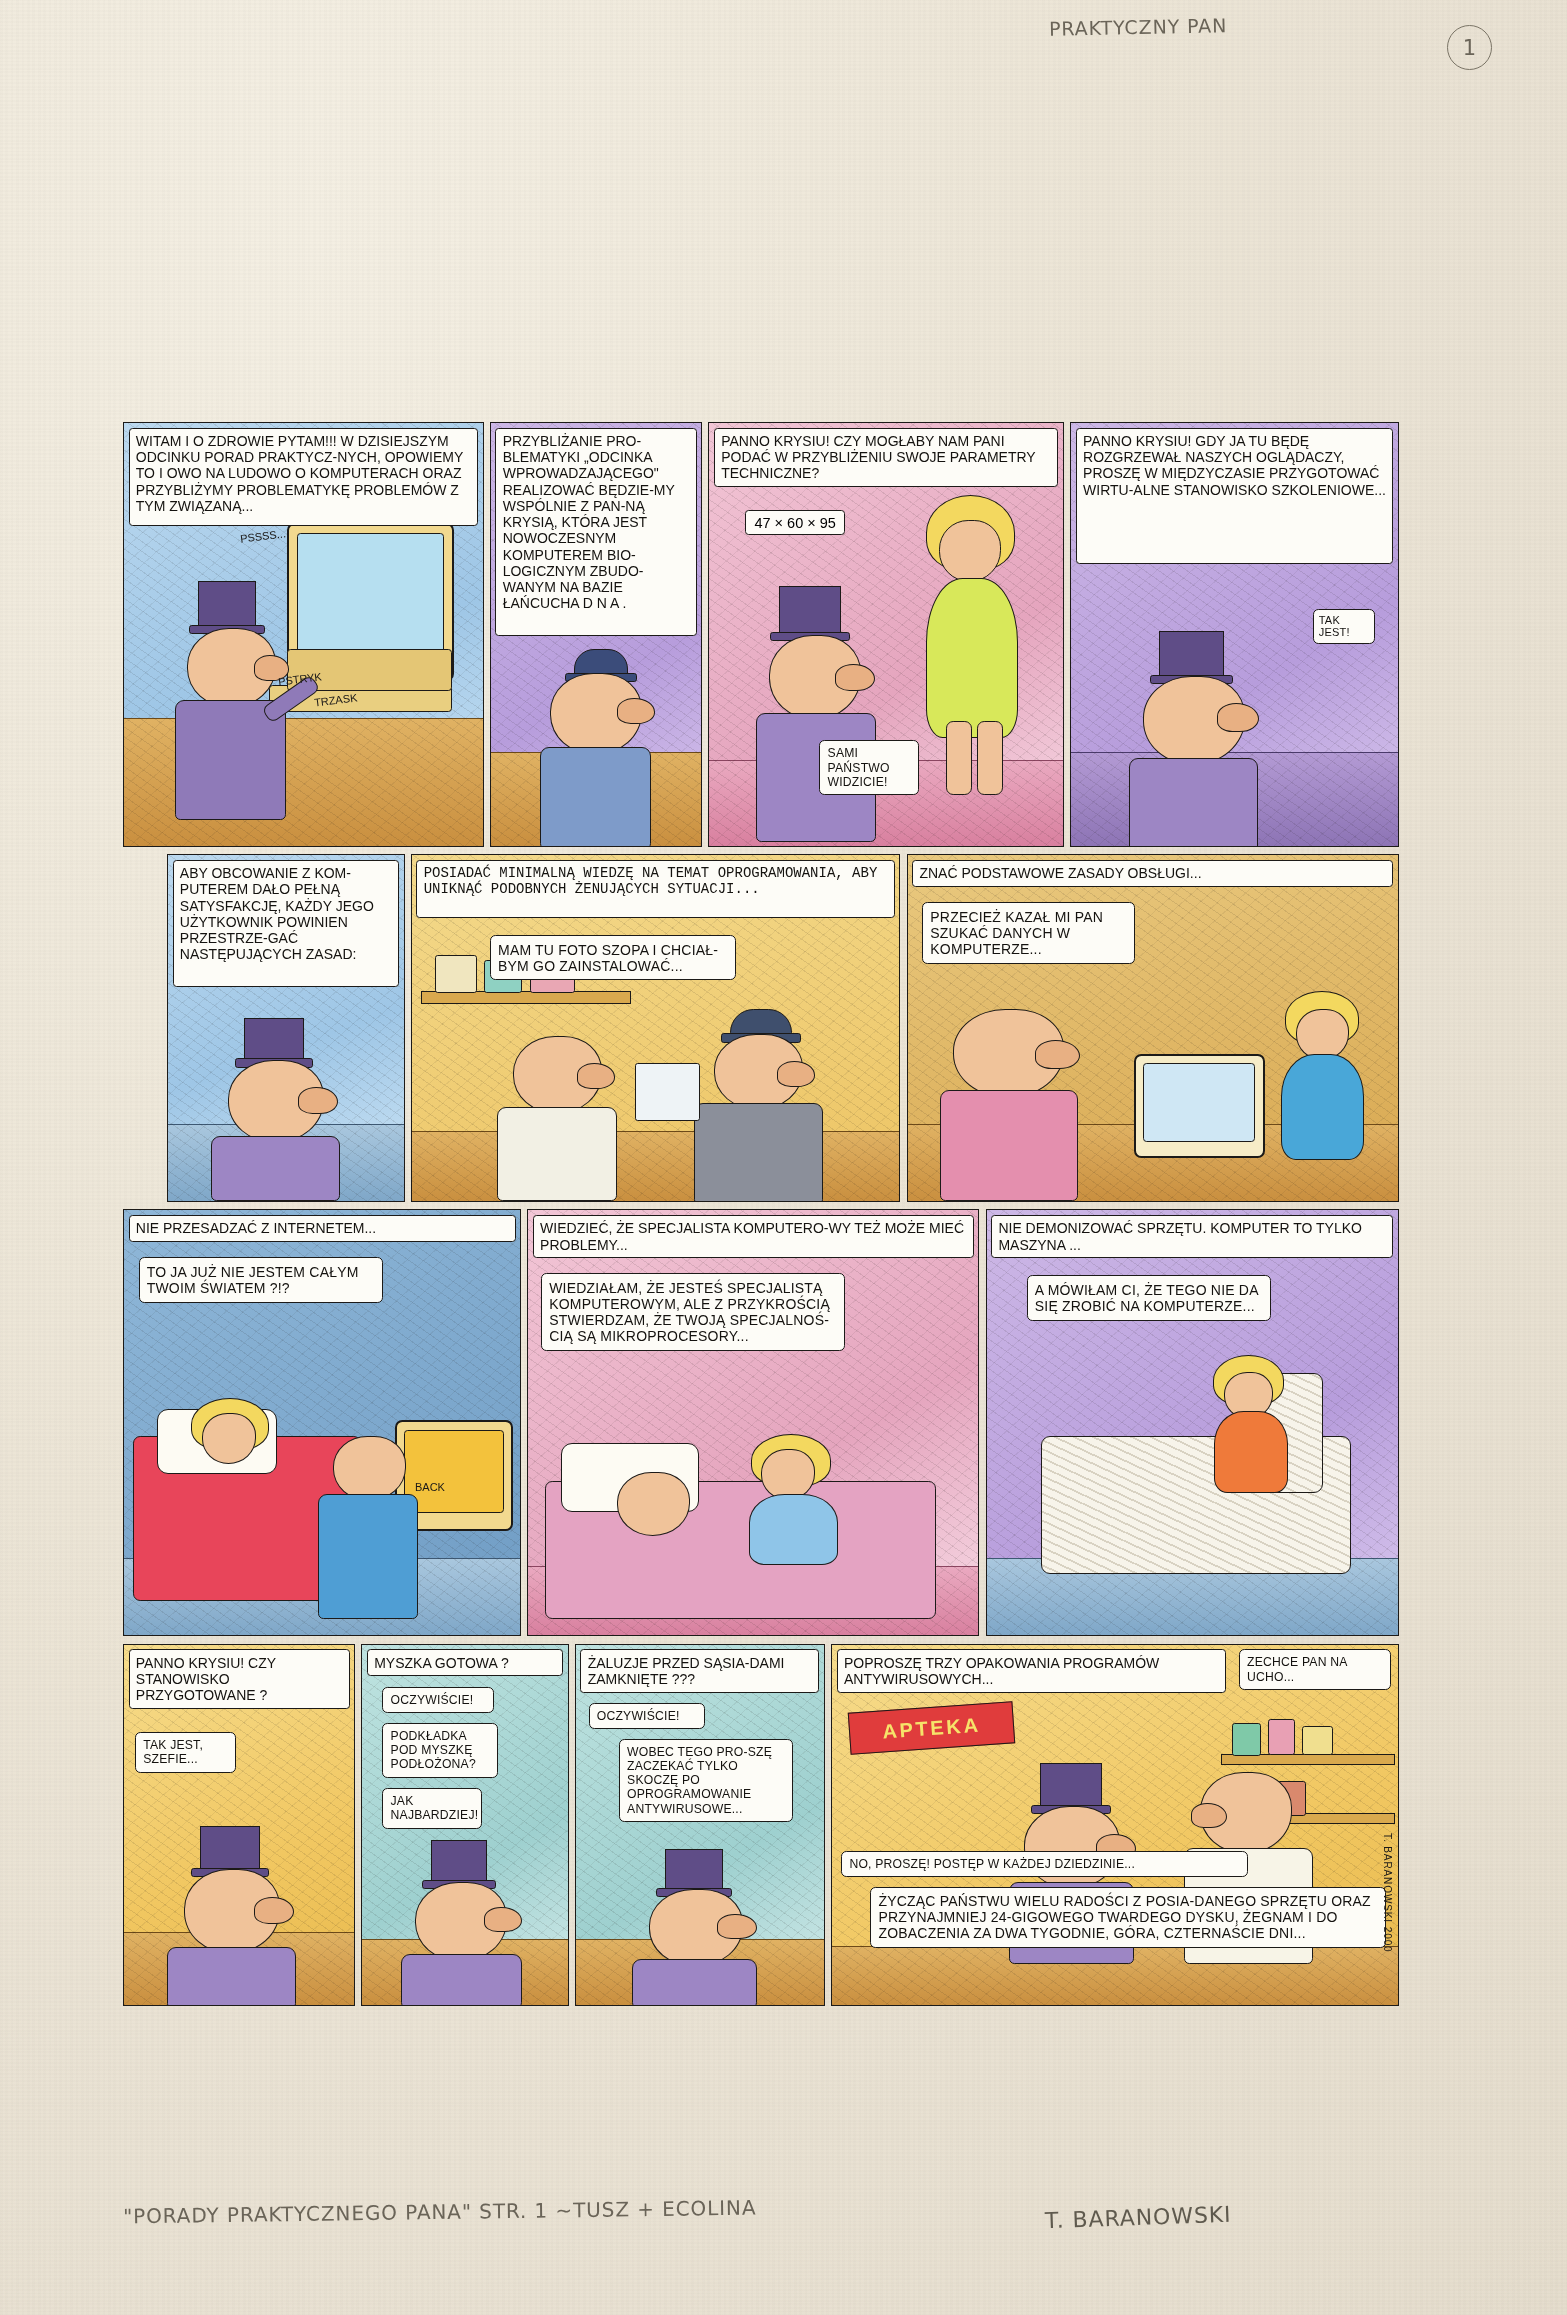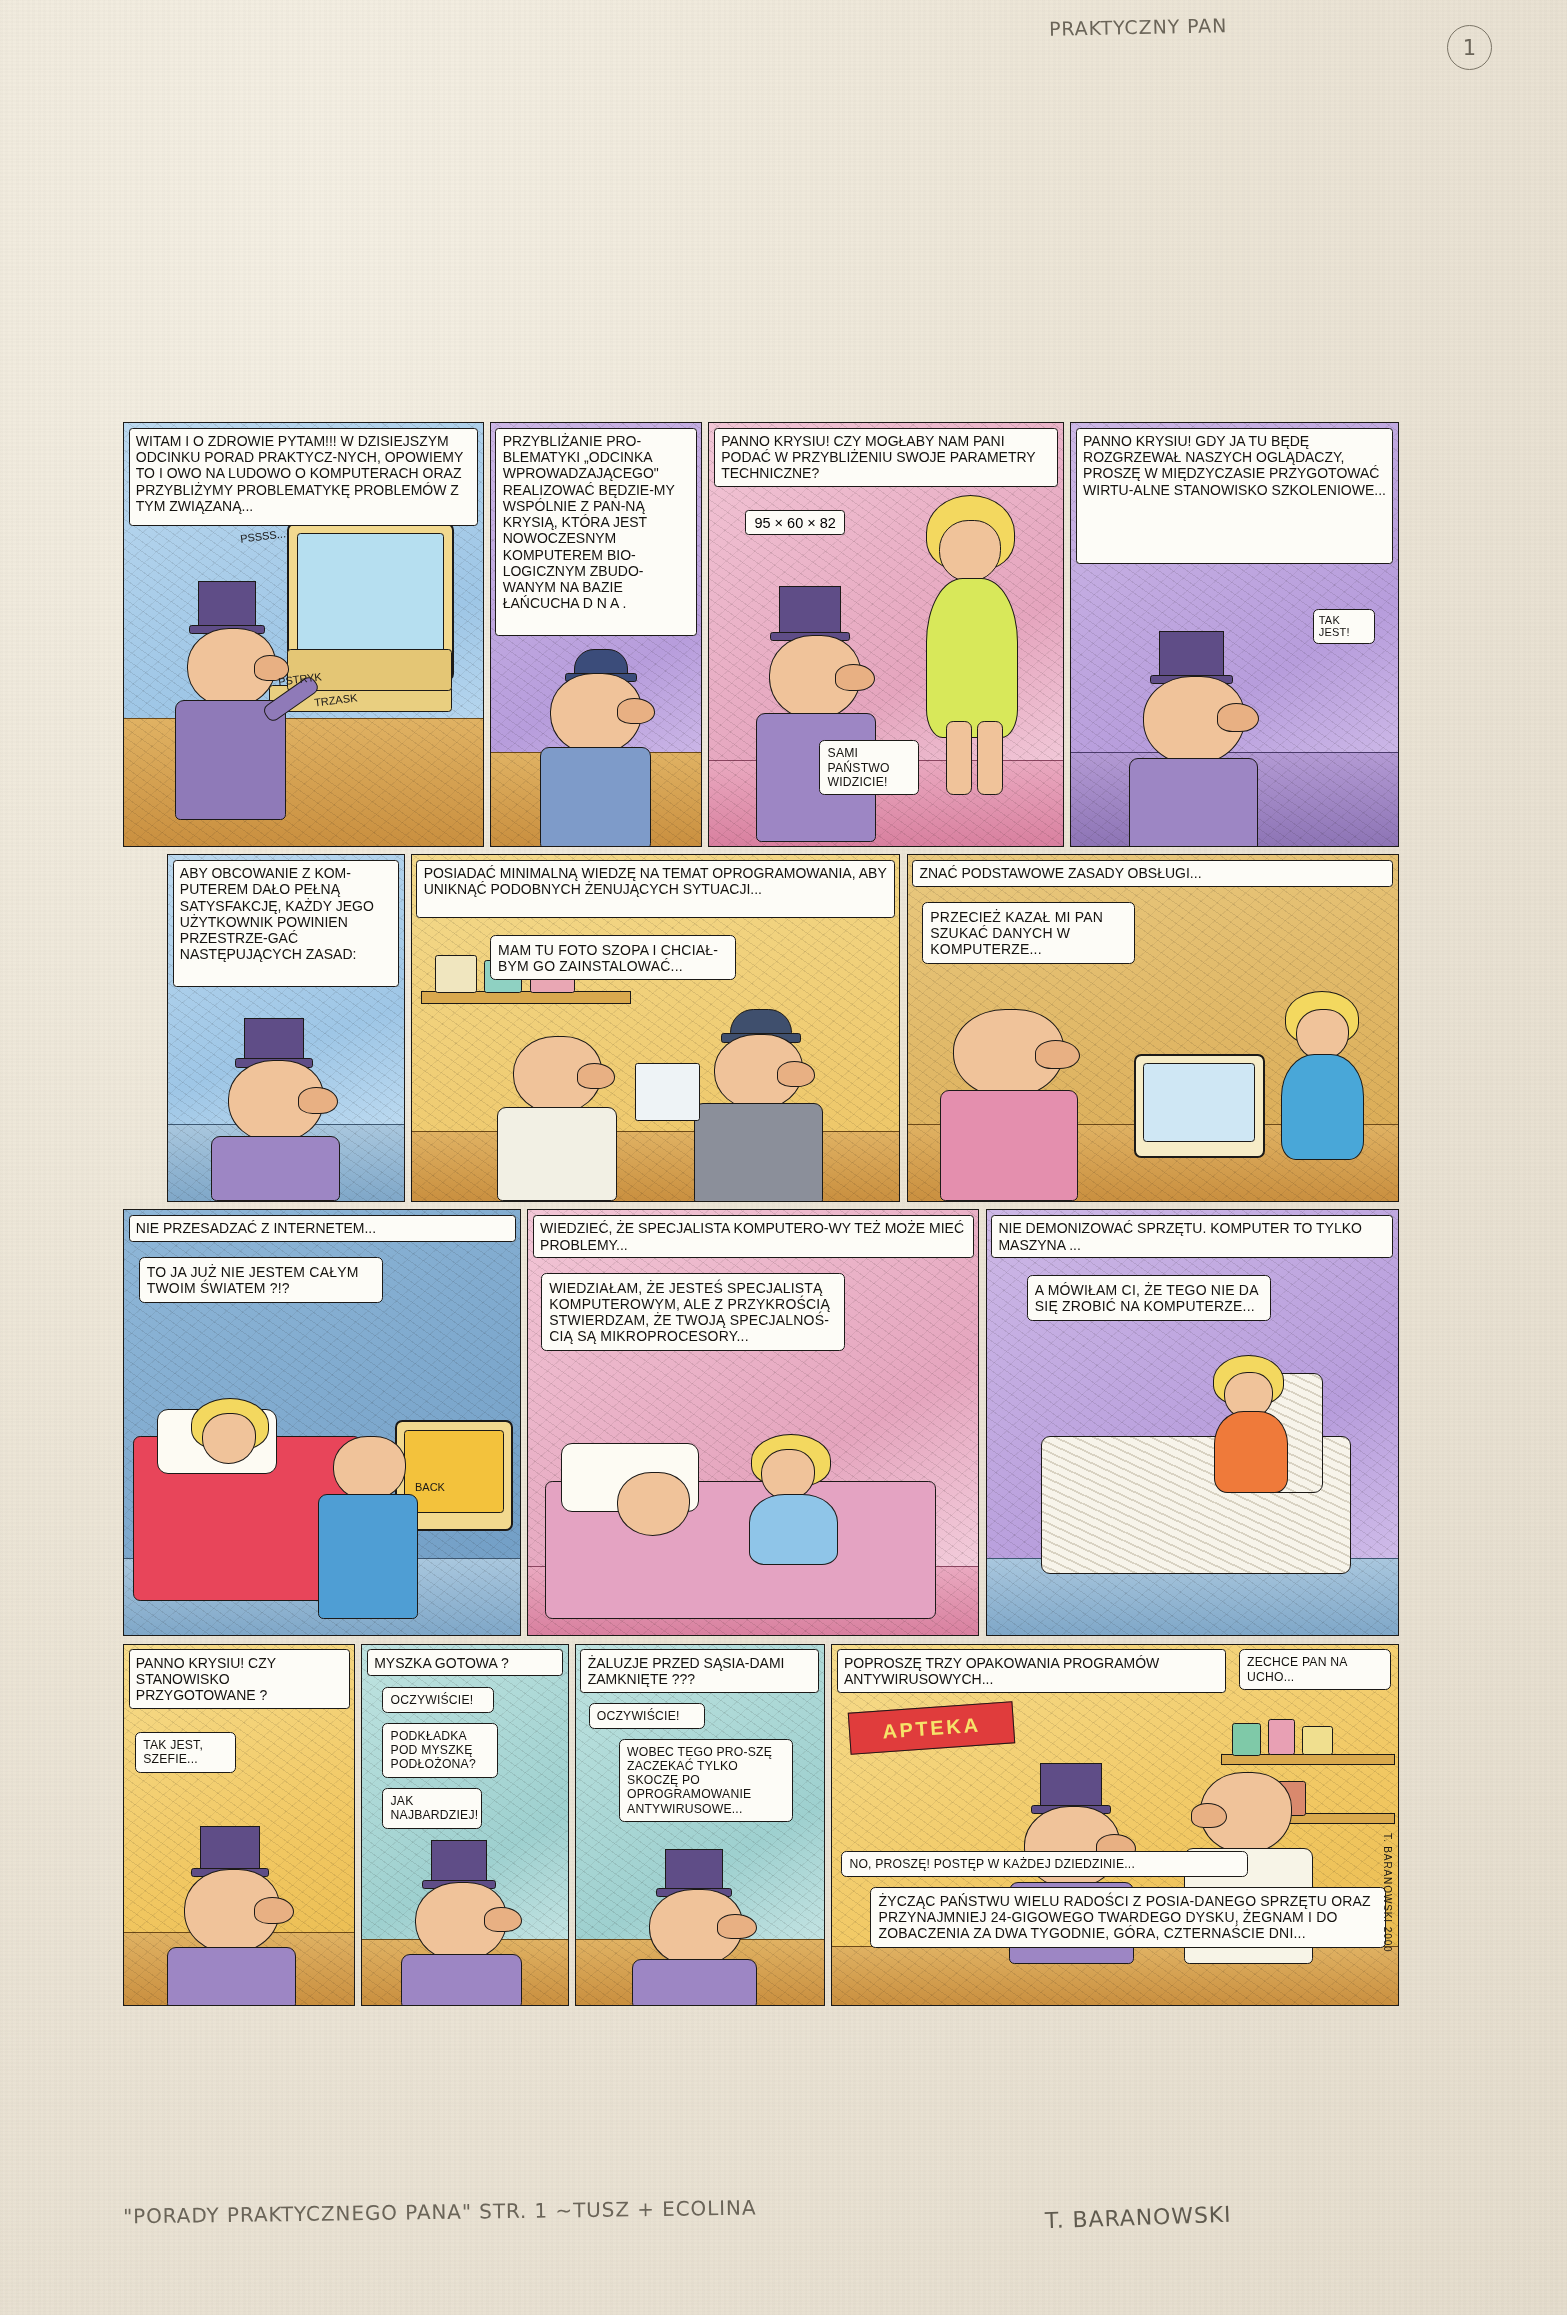--- a/index.html
+++ b/index.html
@@ -218,21 +218,21 @@
 
       <div class="fig" style="left:36px;top:163px;width:163px;height:253px;">
         <div class="hat" style="left:34px;top:0;width:60px;height:49px;">
             <div class="brim"></div>
           </div>
         <div class="head" style="left:23.5px;top:49px;width:90px;height:83px;"></div>
         <div class="nose" style="left:90px;top:78px;width:38px;height:25px;"></div>
         <div class="body" style="left:11px;top:127px;width:118px;height:127px;background:#9d86c4;"></div>
       </div>
       <div class="caption" style="min-height:52px;">PANNO KRYSIU! CZY MOGŁABY NAM PANI PODAĆ W PRZYBLIŻENIU SWOJE PARAMETRY TECHNICZNE?</div>
-      <div class="tech-spec" style="left:36px;top:87px;">95 × 60 × 82</div>
+      <div class="tech-spec" style="left:36px;top:87px;">47 × 60 × 95</div>
       <div class="bubble small" style="left:110px;top:317px;width:100px;">SAMI PAŃSTWO WIDZICIE!</div>
     </div>
 
     <div class="panel" style="width:330px;">
       <div class="bg violet"></div>
       <div class="floor" style="height:22%;background:linear-gradient(180deg,#b39ad4,#8d74b5);border-top-color:#4a3a6b;"></div>
       <div class="hatch"></div>
       <div class="fig" style="left:45px;top:208px;width:190px;height:217px;">
         <div class="hat" style="left:43px;top:0;width:63px;height:47px;">
             <div class="brim"></div>
@@ -279,21 +279,21 @@
       </div>
       <div class="fig" style="left:271px;top:154px;width:172px;height:192px;">
         <div class="hat" style="left:47px;top:0;width:60px;height:27px;border-radius:23.5px 23.5px 0 0;background:#3f4f6d;">
             <div class="brim" style="background:#3f4f6d;"></div>
           </div>
         <div class="head" style="left:31px;top:25px;width:87px;height:74px;"></div>
         <div class="nose" style="left:94px;top:52px;width:36px;height:23.5px;"></div>
         <div class="body" style="left:11px;top:94px;width:127px;height:100px;background:#8b8f9a;"></div>
       </div>
       <div class="jar" style="left:223px;top:208px;width:63px;height:56px;background:#eef3f6;"></div>
-      <div class="caption" style="min-height:58px;">POSIADAĆ MINIMALNĄ WIEDZĘ NA TEMAT OPROGRAMOWANIA, ABY UNIKNĄĆ PODOBNYCH ŻENUJĄCYCH SYTUACJI...</div>
+      <div class="caption" style="min-height:58px;font-family:Liberation Mono, monospace;">POSIADAĆ MINIMALNĄ WIEDZĘ NA TEMAT OPROGRAMOWANIA, ABY UNIKNĄĆ PODOBNYCH ŻENUJĄCYCH SYTUACJI...</div>
       <div class="bubble" style="left:78px;top:80px;width:246px;">MAM TU FOTO SZOPA I CHCIAŁ-BYM GO ZAINSTALOWAĆ...</div>
     </div>
 
     <div class="panel" style="width:510px;">
       <div class="bg darkroom"></div>
       <div class="floor" style="height:22%;"></div>
       <div class="hatch"></div>
       <div class="mon" style="left:226px;top:199px;width:127px;height:100px;background:#f6ecc7;">
         <div class="screen" style="inset:7.2px 7.2px 14.5px 7.2px;background:#cfe7f4;"></div>
       </div>

